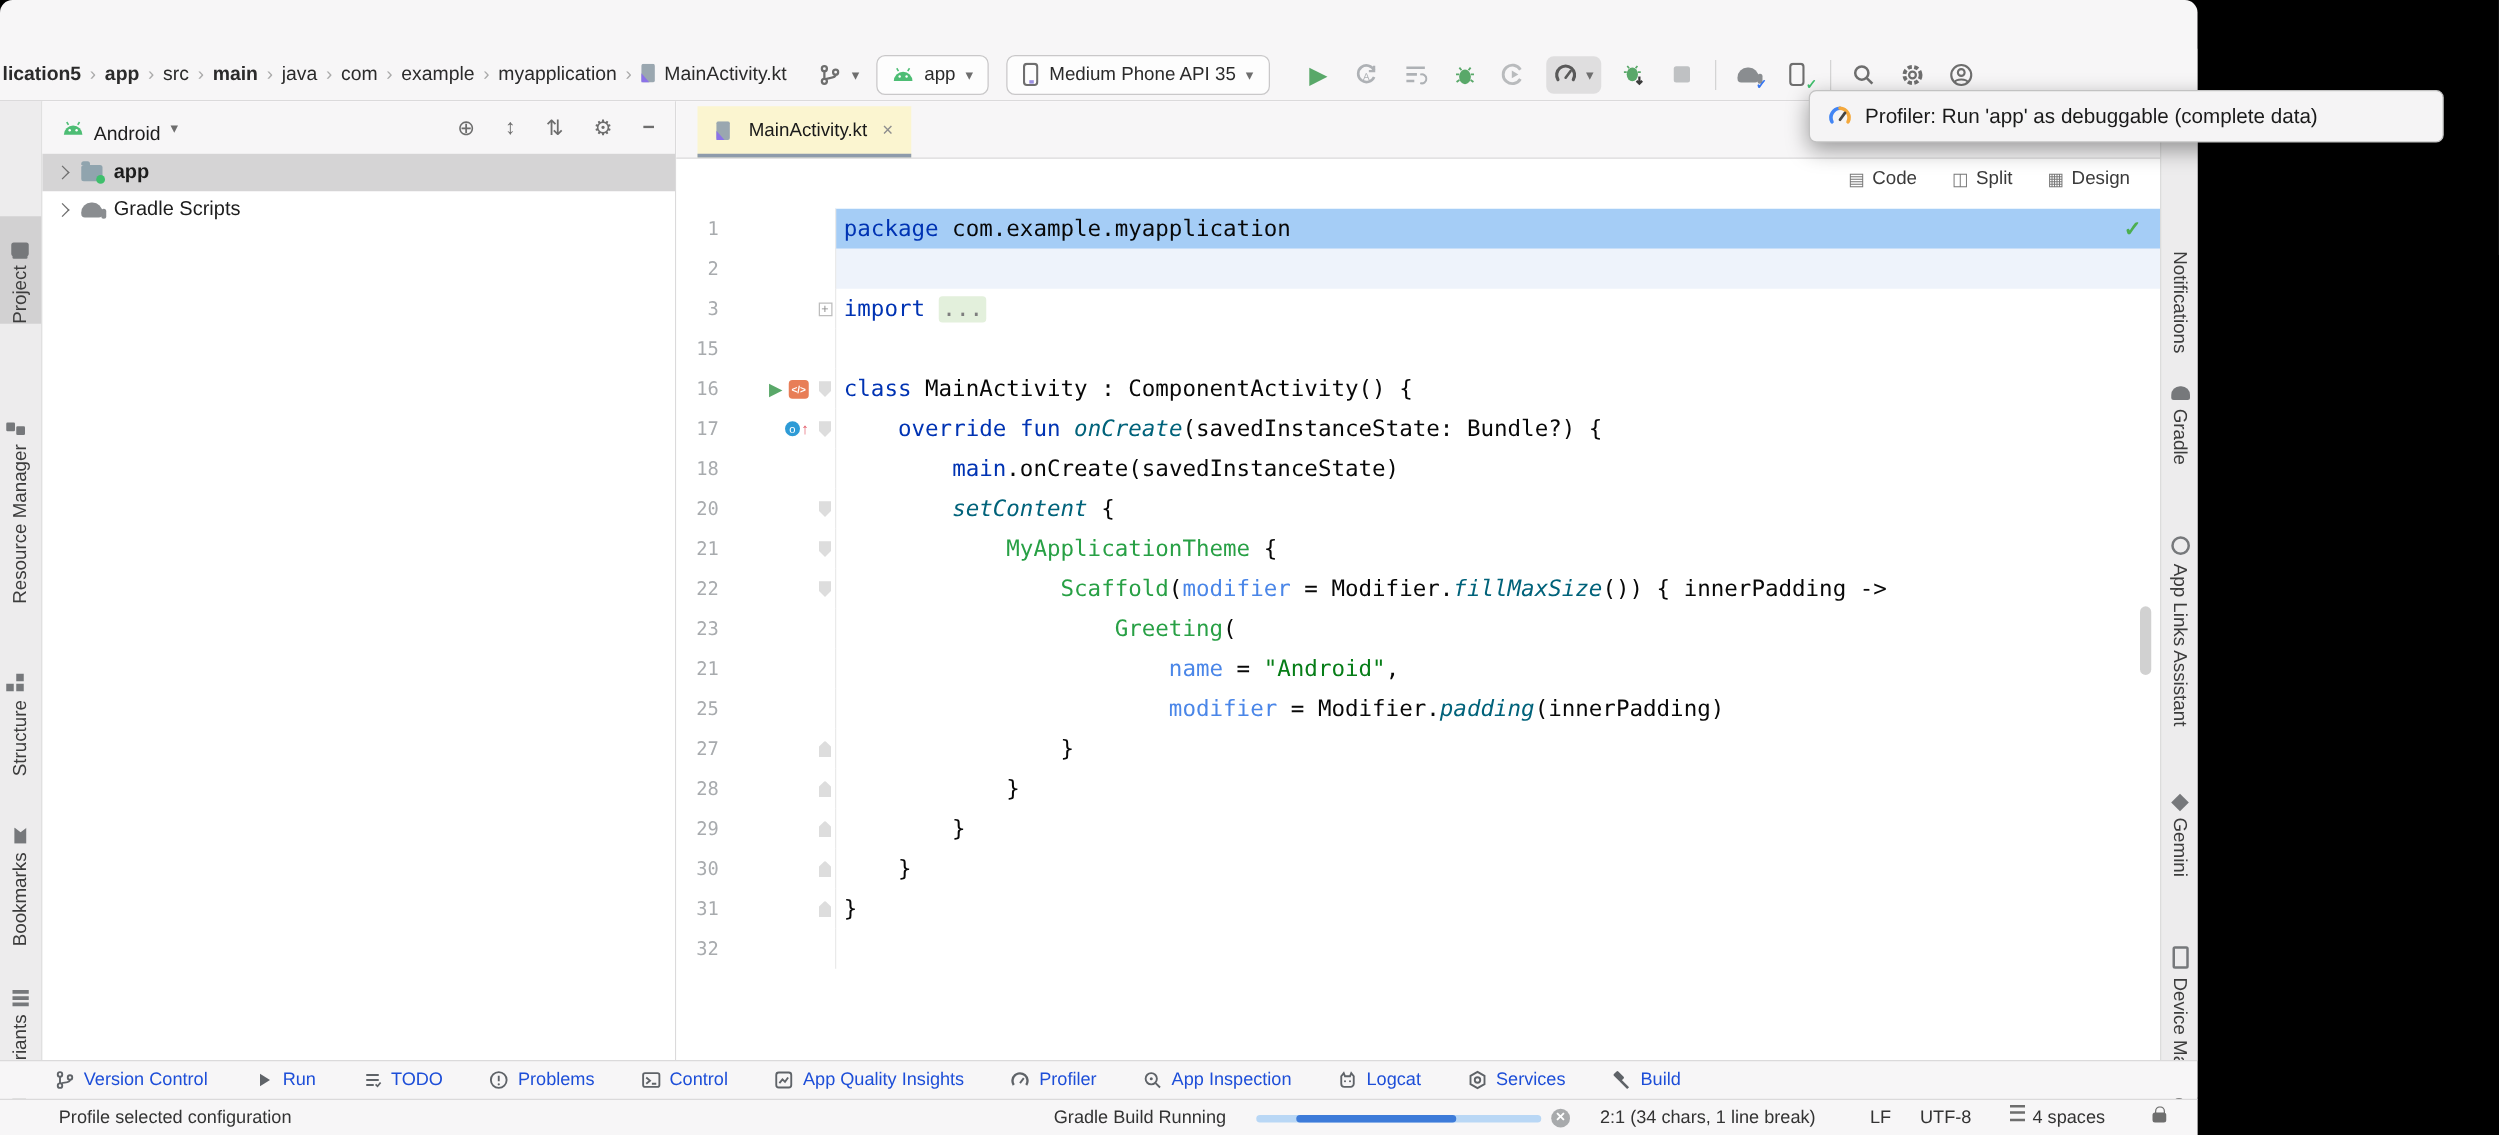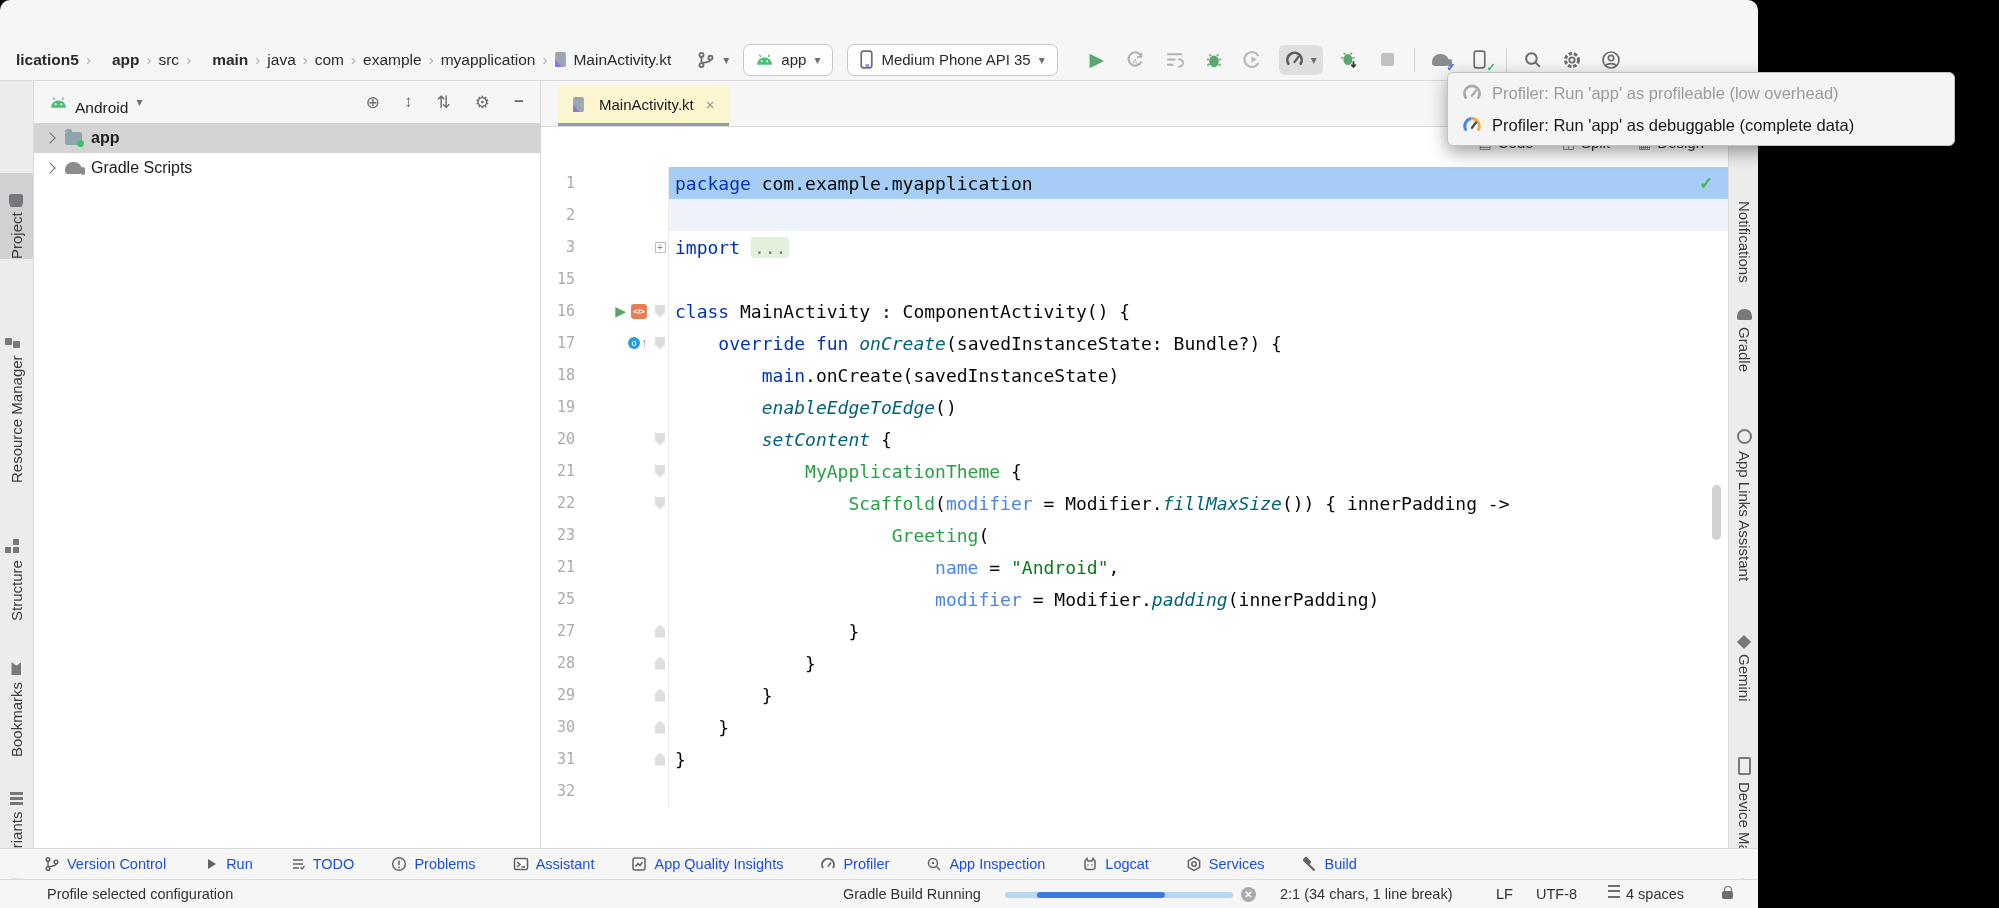--- a/index.html
+++ b/index.html
@@ -10,21 +10,21 @@
   #titlebar{position:absolute;left:0;top:0;width:1758px;height:38px;background:#E9E8E9;
     border-bottom:1px solid #D4D3D4;}
   .light{position:absolute;top:13px;width:12px;height:12px;border-radius:50%;}
   #title-text{position:absolute;left:0;top:0;width:1758px;height:38px;line-height:38px;
     text-align:center;font-size:15px;font-weight:bold;color:#3E3E3E;}
   
   #toolbar{position:absolute;left:0;top:39px;width:1758px;height:41px;background:#F7F6F7;
     border-bottom:1px solid #DBDADB;display:flex;align-items:center;}
   #breadcrumbs{display:flex;align-items:center;margin-left:2px;font-size:15.5px;color:#2B2B2B;white-space:nowrap;}
   .crumb{cursor:default;}
-  .crumb.b{font-weight:bold;margin-left:14px;}
+  .crumb.b{font-weight:bold;}
   .crumb-sep{color:#ABABAB;margin:0 7px;font-size:15px;}
   .kt-ic{display:inline-block;vertical-align:-2px;margin-right:6px;}
   .pill{display:flex;align-items:center;gap:8px;height:30px;padding:0 12px;border:1px solid #C9C8C9;
     border-radius:7px;background:#FDFDFD;font-size:15px;color:#2B2B2B;margin-left:14px;}
   .chev-down{color:#6E6E6E;font-size:12px;}
   .tbi{display:inline-flex;align-items:center;justify-content:center;width:26px;height:26px;margin-left:13px;}
   .tbsep{width:1px;height:24px;background:#D4D4D4;margin-left:13px;}
   .tb-active{display:flex;align-items:center;background:#DFDEDF;border-radius:6px;padding:2px 3px;margin-left:13px;}
   .tb-active .tbi{margin-left:0;}
   .glyph{font-size:17px;color:#AEB1B5;}
@@ -438,26 +438,20 @@
           </span>
           <div class="codewrap"><span class="tk-pl">    </span><span class="tk-kw">override</span><span class="tk-pl"> </span><span class="tk-kw">fun</span><span class="tk-pl"> </span><span class="tk-fn">onCreate</span><span class="tk-pl">(savedInstanceState: Bundle?) {</span></div>
         </div>
         <div class="row">
           <span class="num">18</span>
           <span class="gut"></span>
           <span class="foldc"></span>
           <div class="codewrap"><span class="tk-pl">        </span><span class="tk-kw">main</span><span class="tk-pl">.onCreate(savedInstanceState)</span></div>
         </div>
         <div class="row">
-          <span class="num">19</span>
-          <span class="gut"></span>
-          <span class="foldc"></span>
-          <div class="codewrap"><span class="tk-pl">        </span><span class="tk-fni">enableEdgeToEdge</span><span class="tk-pl">()</span></div>
-        </div>
-        <div class="row">
           <span class="num">20</span>
           <span class="gut"></span>
           <span class="foldc">
             <span class="fold-open"></span>
           </span>
           <div class="codewrap"><span class="tk-pl">        </span><span class="tk-fni">setContent</span><span class="tk-pl"> {</span></div>
         </div>
         <div class="row">
           <span class="num">21</span>
           <span class="gut"></span>
@@ -582,21 +576,21 @@
         </span>
         <span>Problems</span>
       </span>
       <span class="bb-item">
         <span>
           <svg width="16" height="16" viewBox="0 0 16 16" fill="none" stroke="#5F6368" stroke-width="1.5">
             <rect x="1.5" y="2.5" width="13" height="11" rx="1.5"></rect>
             <path d="M4 6 l3 2.5 -3 2.5 M8.5 11 H12"></path>
           </svg>
         </span>
-        <span>Assistant</span>
+        <span>Control</span>
       </span>
       <span class="bb-item">
         <span>
           <svg width="16" height="16" viewBox="0 0 16 16" fill="none" stroke="#5F6368" stroke-width="1.5">
             <rect x="2" y="2" width="12" height="12" rx="2"></rect>
             <path d="M4.5 10.5 l2.5-3 2 2 2.5-3.5"></path>
           </svg>
         </span>
         <span>App Quality Insights</span>
       </span>
@@ -659,29 +653,20 @@
     <span class="s" style="left:1280px">2:1 (34 chars, 1 line break)</span>
     <span class="s" style="left:1496px">LF</span>
     <span class="s" style="left:1536px">UTF-8</span>
     <span class="s" style="left:1608px"><span class="mini-lines"></span><span>4 spaces</span></span>
     <span class="s" style="left:1722px"><span class="padlock"></span></span>
   </div>
 
 </div>
 
 <div id="profiler-popup">
-    <div class="menu-item disabled">
-      <span>
-        <svg width="20" height="20" viewBox="0 0 18 18" fill="none" stroke="#ABABAB" stroke-width="2.6" stroke-linecap="round">
-          <path d="M3.2 13 A6.8 6.8 0 1 1 14.8 13"></path>
-          <path d="M9 11.5 L12.6 6.6" stroke-width="2"></path>
-        </svg>
-      </span>
-      <span>Profiler: Run 'app' as profileable (low overhead)</span>
-    </div>
     <div class="menu-item">
       <span>
         <svg width="20" height="20" viewBox="0 0 18 18" fill="none" stroke-linecap="round">
           <path d="M3.2 13 A6.8 6.8 0 0 1 9 3.2" stroke="#4285F4" stroke-width="2.6"></path>
           <path d="M9 3.2 A6.8 6.8 0 0 1 14.8 13" stroke="#F4A83C" stroke-width="2.6"></path>
           <path d="M9 11.5 L12.6 6.6" stroke="#444" stroke-width="2"></path>
         </svg>
       </span>
       <span>Profiler: Run 'app' as debuggable (complete data)</span>
     </div>

